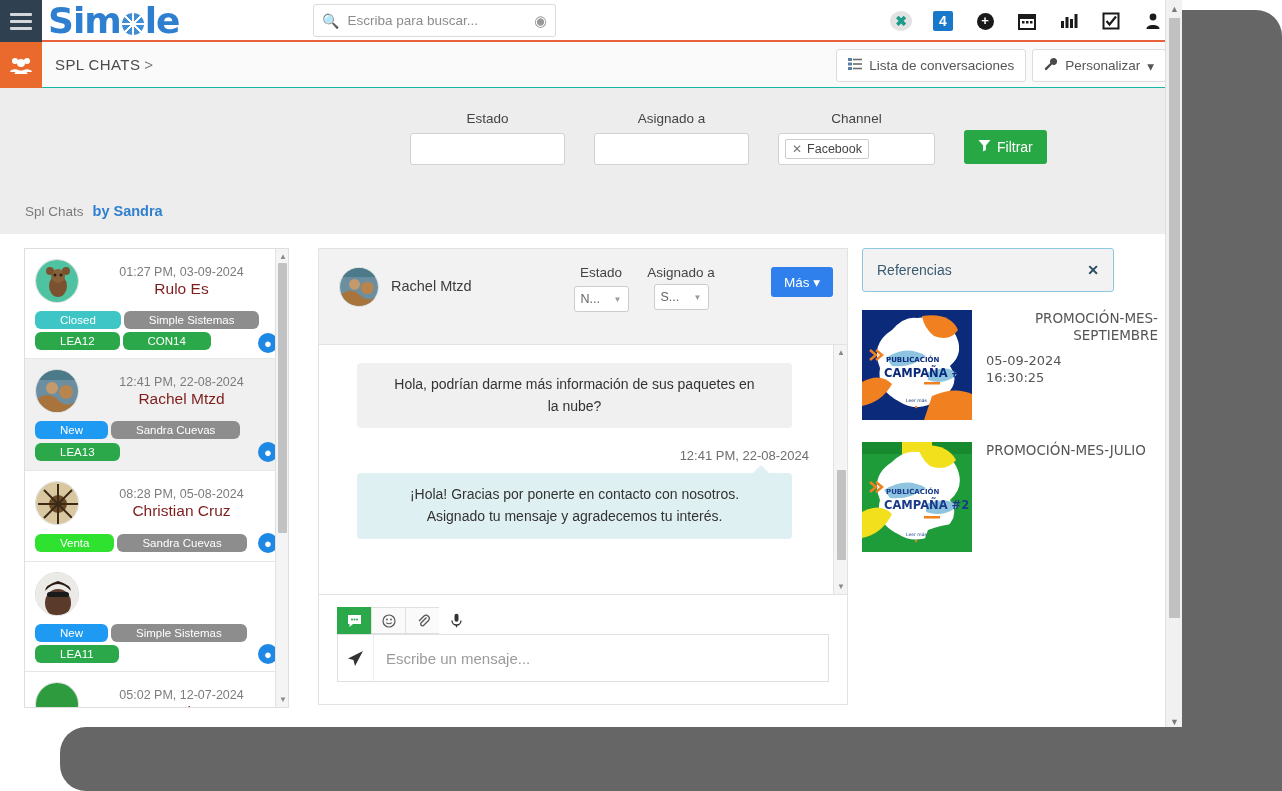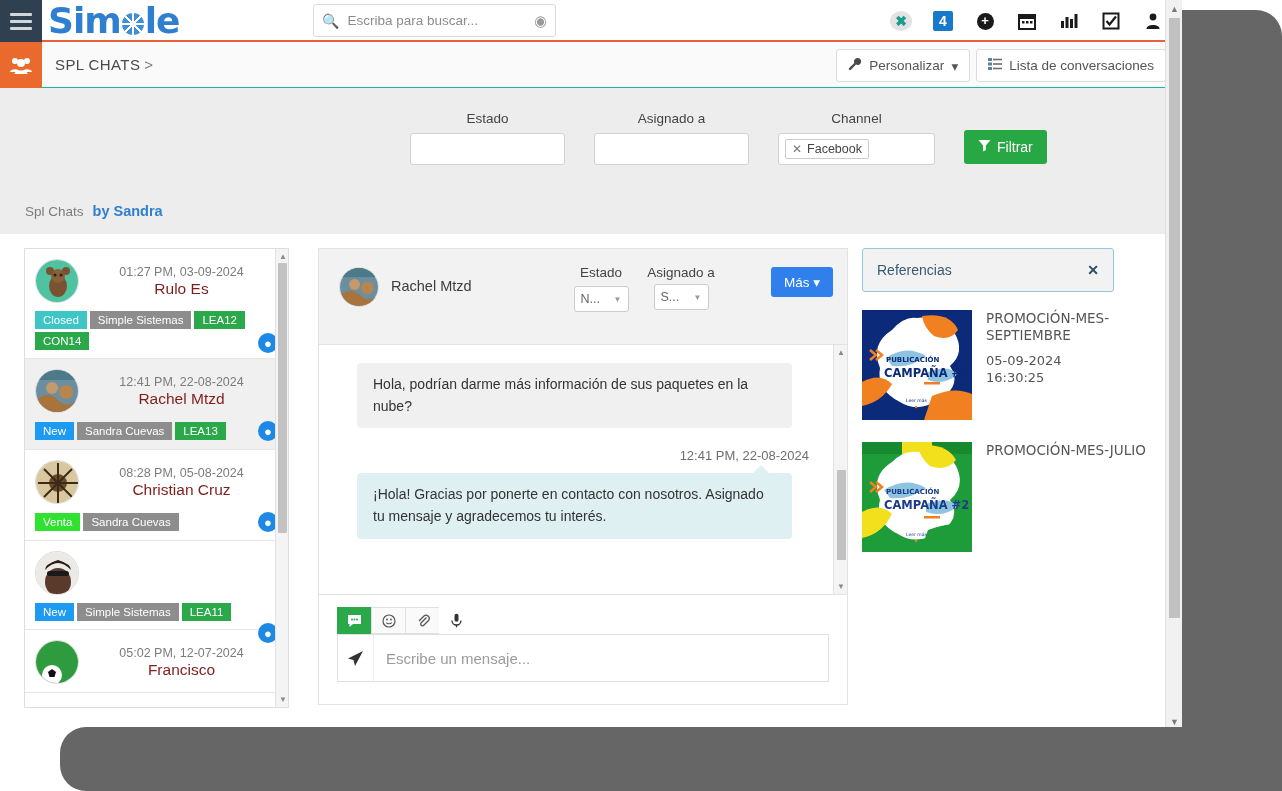--- a/index.html
+++ b/index.html
@@ -117,21 +117,21 @@
   .conv.selected { background:#f0f0f0; }
   .conv-top { display:flex; align-items:center; gap:10px; }
   .avatar {
     width:44px; height:44px; border-radius:50%; flex:0 0 44px; overflow:hidden;
     border:1px solid #ddd;
   }
   .conv-meta { flex:1; text-align:center; padding-right:4px; }
   .conv-time { font-size:12.5px; color:#7c7c7c; }
   .conv-name { font-size:15.5px; color:#7f1d1d; margin-top:1px; }
   .tags { margin-top:8px; display:flex; flex-wrap:wrap; gap:3px; align-items:center; position:relative; }
-  .tag { font-size:11.5px; color:#fff; padding:3px 8px; border-radius:0; white-space:nowrap; }
+  .tag { font-size:11.5px; color:#fff; padding:3px 25px; border-radius:6px; white-space:nowrap; }
   .t-closed { background:#3ec6c6; }
   .t-new    { background:#1e9af3; }
   .t-venta  { background:#2fe22f; color:#fff; }
   .t-gray   { background:#8d8d8d; }
   .t-green  { background:#2aa84a; }
   .fb {
     width:20px; height:20px; border-radius:50%; background:#1e88e5;
     display:flex; align-items:center; justify-content:center; color:#fff; font-size:13px;
     margin-left:auto;
   }
@@ -162,22 +162,23 @@
     position:absolute; right:14px; top:18px; background:#2f80ed; color:#fff; border:none;
     border-radius:3px; padding:7px 13px; font-size:13.5px; cursor:pointer;
     font-family:"Liberation Sans", sans-serif;
   }
 
   .chat-body {
     border:1px solid #e2e2e2; border-top:none; height:250px; position:relative; background:#fff;
     padding:18px 38px 10px 38px; overflow:hidden;
   }
   .bub {
-    max-width:435px; padding:11px 16px; font-size:14px; color:#333; line-height:1.55;
+    max-width:435px; padding:11px 30px; font-size:14px; color:#333; line-height:1.55;
     border-radius:4px;
+    text-align:center;
   }
   .bub-in { background:#f0f0f0; }
   .bub-out { background:#dff0f2; position:relative; }
   .bub-out:after {
     content:""; position:absolute; right:22px; top:-8px; border-left:9px solid transparent;
     border-right:9px solid transparent; border-bottom:9px solid #dff0f2;
   }
   .msg-time { text-align:right; font-size:13px; color:#6f6f6f; margin:20px 0 10px 0; }
 
   .chat-foot { border:1px solid #e2e2e2; border-top:none; height:110px; background:#fff; padding:12px 18px; }
@@ -201,21 +202,21 @@
   .refs { position:absolute; left:862px; top:14px; width:296px; height:460px; }
   .ref-head {
     border:1px solid #8ec8e0; background:#f2f2f2; height:44px; width:252px;
     display:flex; align-items:center; justify-content:space-between; padding:0 14px;
     border-radius:3px;
   }
   .ref-head .rt { font-size:14px; color:#3a5a70; }
   .ref-head .rx { font-size:14px; color:#2a4a60; cursor:pointer; font-weight:bold; }
   .ref-item { display:flex; gap:14px; margin-top:18px; }
   .thumb { width:110px; height:110px; flex:0 0 110px; position:relative; overflow:hidden; }
-  .ref-title { font-size:13.5px; color:#555; line-height:1.25; font-family:"DejaVu Sans", sans-serif; }
+  .ref-title { font-size:13.5px; color:#555; line-height:1.25; font-family:"DejaVu Sans", sans-serif;text-align:right; }
   .ref-date { font-size:13px; color:#555; margin-top:9px; line-height:1.3; font-family:"DejaVu Sans", sans-serif; }
 
   
   .page-scroll { position:absolute; left:1165px; top:0; width:17px; height:731px; background:#f1f1f1; border-left:1px solid #e0e0e0; }
   .page-scroll .pt { position:absolute; left:3px; top:18px; width:11px; height:600px; background:#c1c1c1; }
   .page-scroll .pa { position:absolute; left:4px; color:#7a7a7a; font-size:9px; }
 
   
   .frame-right {
     position:absolute; left:1182px; top:10px; width:100px; height:760px;
@@ -299,41 +300,41 @@
           <circle cx="12" cy="8" r="4" fill="#fff"></circle>
           <path d="M1 17c0-3.6 10-3.6 10 0z" fill="#fff"></path>
           <path d="M13 17c0-3.6 10-3.6 10 0z" fill="#fff"></path>
           <path d="M5.5 19c0-4.6 13-4.6 13 0z" fill="#fff"></path>
         </svg>
     </div>
     <div class="crumb-title">
       <span>SPL CHATS</span><span class="crumb-sep">&gt;</span>
     </div>
     <div class="crumb-actions">
-      <button class="btn-light">
-        <span>
-          <svg width="14" height="14" viewBox="0 0 14 14">
-              <path d="M9.5 1a3.5 3.5 0 0 0-3.2 4.9L1.2 11a1.2 1.2 0 1 0 1.7 1.7l5.1-5.1A3.5 3.5 0 1 0 9.5 1z" fill="#4a4a4a"></path>
-            </svg>
-        </span>
-        <span>Personalizar</span>
-        <span>▾</span>
-      </button>
       <button class="btn-light">
         <span>
           <svg width="14" height="12" viewBox="0 0 14 12">
               <rect x="0" y="0" width="4" height="3" fill="#5a7fa0"></rect>
               <rect x="5" y="0.7" width="9" height="1.6" fill="#6b6b6b"></rect>
               <rect x="0" y="4.5" width="4" height="3" fill="#5a7fa0"></rect>
               <rect x="5" y="5.2" width="9" height="1.6" fill="#6b6b6b"></rect>
               <rect x="0" y="9" width="4" height="3" fill="#5a7fa0"></rect>
               <rect x="5" y="9.7" width="9" height="1.6" fill="#6b6b6b"></rect>
             </svg>
         </span>
         <span>Lista de conversaciones</span>
+      </button>
+      <button class="btn-light">
+        <span>
+          <svg width="14" height="14" viewBox="0 0 14 14">
+              <path d="M9.5 1a3.5 3.5 0 0 0-3.2 4.9L1.2 11a1.2 1.2 0 1 0 1.7 1.7l5.1-5.1A3.5 3.5 0 1 0 9.5 1z" fill="#4a4a4a"></path>
+            </svg>
+        </span>
+        <span>Personalizar</span>
+        <span>▾</span>
       </button>
     </div>
   </div>
 
   <div class="filterwrap">
     <div class="filters">
       <div class="fgroup">
         <div class="flabel">Estado</div>
         <div class="finput"></div>
       </div>

